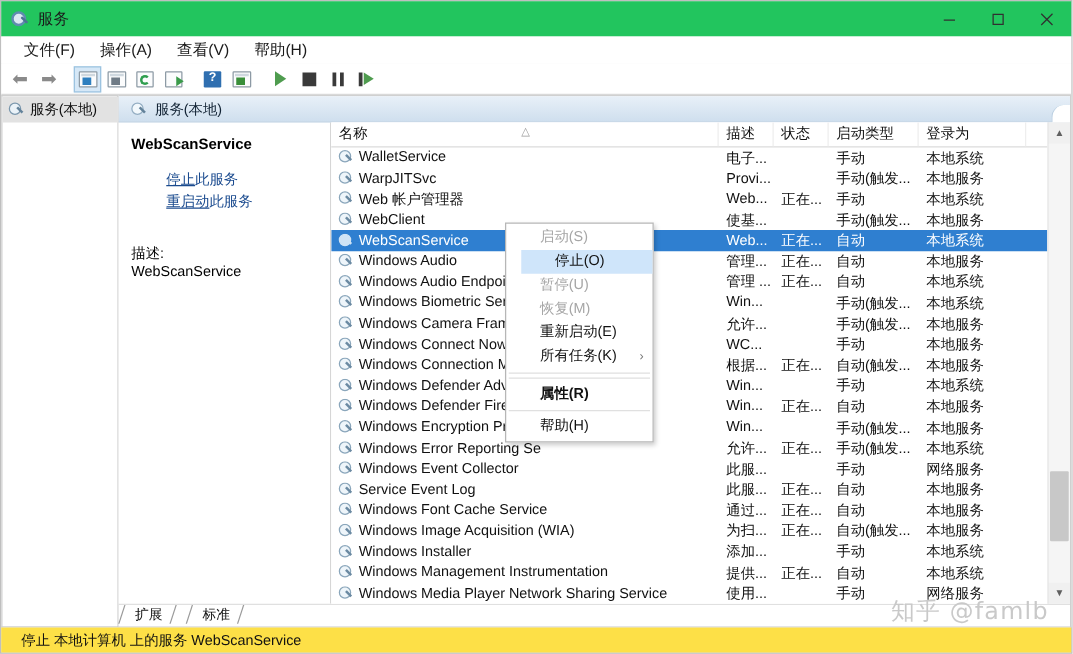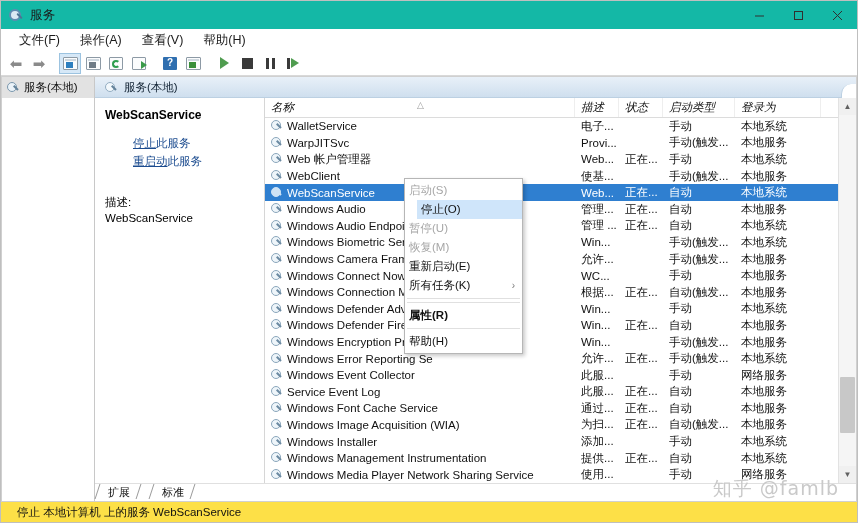--- a/index.html
+++ b/index.html
@@ -10,21 +10,21 @@
     -webkit-font-smoothing:antialiased;
   }
   .win{
     position:relative;width:858px;height:523px;
     border:1px solid #bfbfbf;box-sizing:border-box;background:#f0f0f0;
     display:flex;flex-direction:column;
   }
 
   
   .titlebar{
-    height:28px;background:#14b8a6;display:flex;align-items:center;
+    height:28px;background:#22c55e;display:flex;align-items:center;
     flex:0 0 auto;position:relative;
   }
   .title-left{display:flex;align-items:center;padding-left:8px;gap:6px;}
   .app-ico{width:15px;height:15px;position:relative;}
   .app-ico .gear{
     position:absolute;left:0;top:1px;width:12px;height:12px;border-radius:50%;
     border:2px solid #5f8bb0;background:#dce9f3;box-sizing:border-box;
   }
   .app-ico .mag{
     position:absolute;left:7px;top:7px;width:7px;height:2px;background:#4c7392;
@@ -126,21 +126,21 @@
   .detail-desc-label{font-size:11.5px;margin-top:26px;color:#000;}
   .detail-desc{font-size:11.5px;color:#000;margin-top:2px;}
 
   
   .listwrap{flex:1 1 auto;display:flex;flex-direction:column;min-width:0;position:relative;background:#fff;}
   .lhead{
     height:19px;flex:0 0 19px;display:flex;align-items:center;
     background:#fff;border-bottom:1px solid #dcdcdc;font-size:11.5px;color:#111;
     position:relative;
   }
-  .lhead .col{padding-left:6px;box-sizing:border-box;height:19px;line-height:19px;border-right:1px solid #eee;overflow:hidden;white-space:nowrap;font-style:italic;}
+  .lhead .col{padding-left:6px;box-sizing:border-box;height:19px;line-height:19px;border-right:1px solid #eee;overflow:hidden;white-space:nowrap;}
   .sortcaret{position:absolute;left:152px;top:2px;color:#9a9a9a;font-size:9px;}
 
   .rows{flex:1 1 auto;overflow:hidden;position:relative;}
   .row{display:flex;height:16.6px;align-items:center;font-size:11.5px;color:#111;white-space:nowrap;}
   .row.sel{background:#2f7fd0;color:#fff;}
   .cell{padding-left:6px;box-sizing:border-box;overflow:hidden;text-overflow:clip;white-space:nowrap;}
   .c-name{display:flex;align-items:center;gap:4px;}
   .svc-ico{width:12px;height:12px;position:relative;flex:0 0 12px;}
   .svc-ico .g{position:absolute;left:0;top:0;width:10px;height:10px;border:1.5px solid #8aa6bb;border-radius:50%;background:#eef5fa;box-sizing:border-box;}
   .svc-ico .h{position:absolute;left:5px;top:5px;width:6px;height:1.6px;background:#6b8aa2;transform:rotate(45deg);}
@@ -182,21 +182,21 @@
   }
 
   
   .ctx{
     position:absolute;left:403px;top:177px;width:117px;background:#fff;
     border:1px solid #b6b6b6;box-shadow:2px 2px 4px rgba(0,0,0,.22);
     padding:2px 0;z-index:50;
   }
   .ctx-item{
     height:19px;line-height:19px;font-size:11.5px;color:#111;
-    padding-left:4px;padding-right:12px;position:relative;white-space:nowrap;
+    padding-left:27px;padding-right:12px;position:relative;white-space:nowrap;
   }
   .ctx-item.disabled{color:#a6a6a6;}
   .ctx-item.hl{background:#cfe5fa;color:#111;margin-left:12px;}
   .ctx-item.bold{font-weight:bold;}
   .ctx-sep{height:1px;background:#e0e0e0;margin:3px 2px;}
   .ctx-sub{position:absolute;right:7px;top:0;color:#7a7a7a;font-size:10px;}
 
   
   .wm{
     position:absolute;right:18px;bottom:20px;font-size:19px;color:#c9c9c9;

